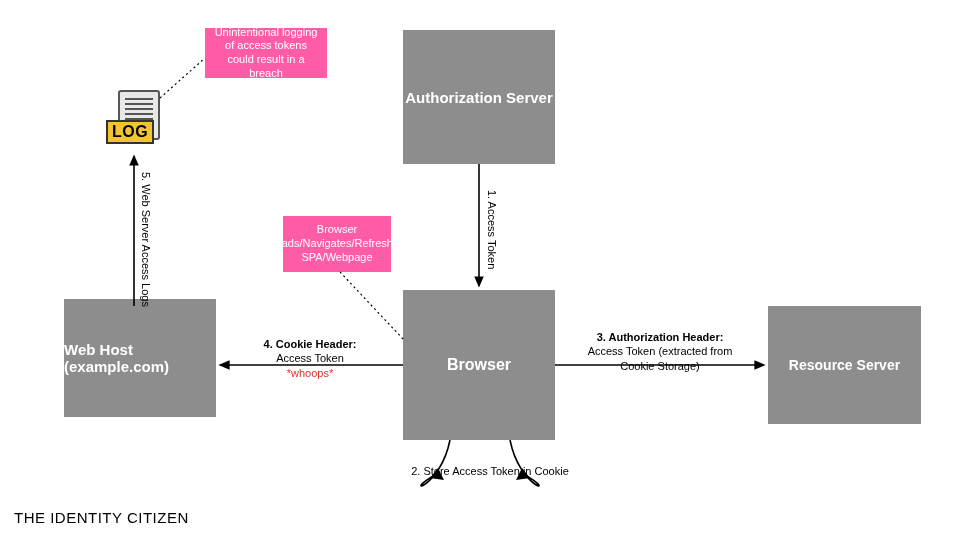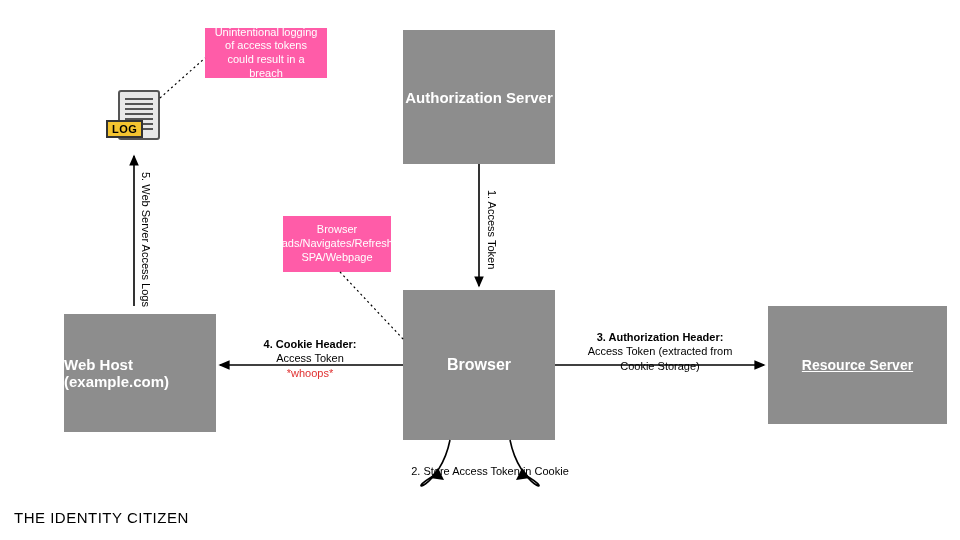--- a/index.html
+++ b/index.html
@@ -83,36 +83,36 @@
     top:6px; left:5px; right:5px; height:2px;
     background:#555;
     box-shadow: 0 5px 0 #555, 0 10px 0 #555, 0 15px 0 #555, 0 20px 0 #555, 0 25px 0 #555, 0 30px 0 #555;
   }
   .log-tag {
     position: absolute;
     left: 0; top: 30px;
     background: #f4c430;
     border: 2px solid #333;
     font-weight: bold;
-    font-size: 11px;
+    font-size: 16px;
     padding: 1px 4px;
     color: #000;
     letter-spacing: 0.5px;
   }
 </style>
 </head>
 <body>
 
 <div class="box" style="left:403px; top:30px; width:152px; height:134px; font-size:15px;">Authorization Server</div>
 
 <div class="box" style="left:403px; top:290px; width:152px; height:150px; font-size:16px;">Browser</div>
 
-<div class="box" style="left:64px; top:314px; width:152px; height:118px; font-size:15px;">Web Host (example.com)</div>
+<div class="box" style="left:64px; top:299px; width:152px; height:118px; font-size:15px;">Web Host (example.com)</div>
 
-<div class="box" style="left:768px; top:306px; width:179px; height:118px; font-size:14px;text-decoration:underline;">Resource Server</div>
+<div class="box" style="left:768px; top:306px; width:153px; height:118px; font-size:14px;">Resource Server</div>
 
 <div class="note" style="left:205px; top:28px; width:122px; height:50px;">Unintentional logging of access tokens could result in a breach</div>
 
 <div class="note" style="left:283px; top:216px; width:108px; height:56px;">Browser Loads/Navigates/Refreshes SPA/Webpage</div>
 
 <div class="log-icon" style="left:106px; top:90px;">
   <div class="log-paper"></div>
   <div class="log-tag">LOG</div>
 </div>
 

